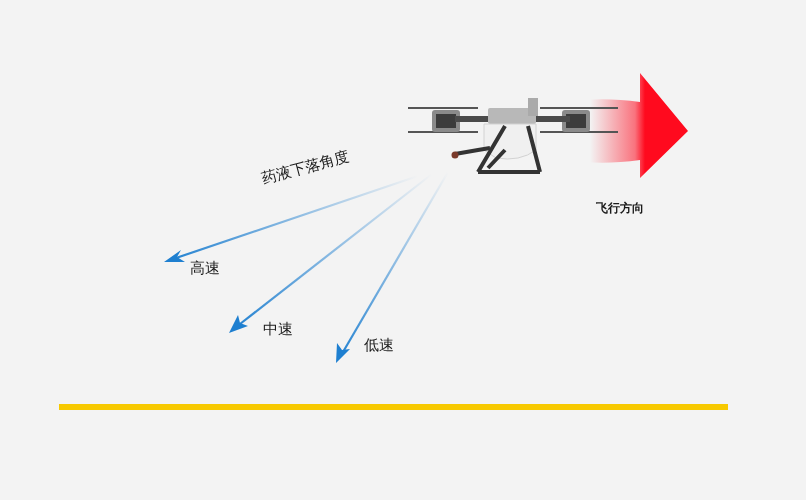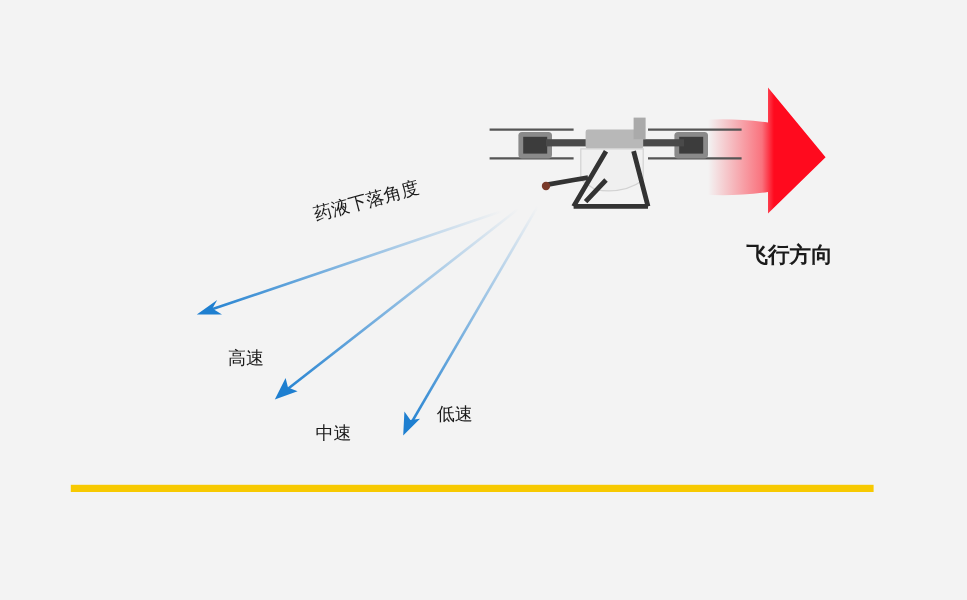--- a/index.html
+++ b/index.html
@@ -1,23 +1,23 @@
 <!DOCTYPE html>
 <html><head>
 <meta charset="utf-8">
 <style>
   html, body { margin: 0; padding: 0; }
   body { width: 806px; height: 500px; background: #f3f3f3; overflow: hidden; position: relative;
          font-family: "DejaVu Sans", "Liberation Sans", sans-serif; }
   #stage { position: absolute; left: 0; top: 0; width: 806px; height: 500px; }
   .label { position: absolute; color: #1a1a1a; font-size: 15px; white-space: nowrap; }
   .title-label { left: 262px; top: 170px; transform: rotate(-15deg); transform-origin: left center; font-size: 15px; }
-  .dir-label { left: 622px; top: 200px; font-weight: bold; font-size: 18px; text-align: right; }
-  .spd-high { left: 190px; top: 259px; margin-top: 30px; }
-  .spd-mid { left: 263px; top: 320px; margin-top: 32px; }
+  .dir-label { left: 596px; top: 200px; font-weight: bold; font-size: 12px; text-align: right; }
+  .spd-high { left: 190px; top: 259px; }
+  .spd-mid { left: 263px; top: 320px; }
   .spd-low { left: 364px; top: 336px; }
   .ground { position: absolute; left: 59px; top: 404px; width: 669px; height: 6px; background: #f7c900; }
 </style>
 </head>
 <body>
 
 <div id="stage">
 
   <svg width="806" height="500" viewBox="0 0 806 500" style="position:absolute;left:0;top:0;">
     <defs>

